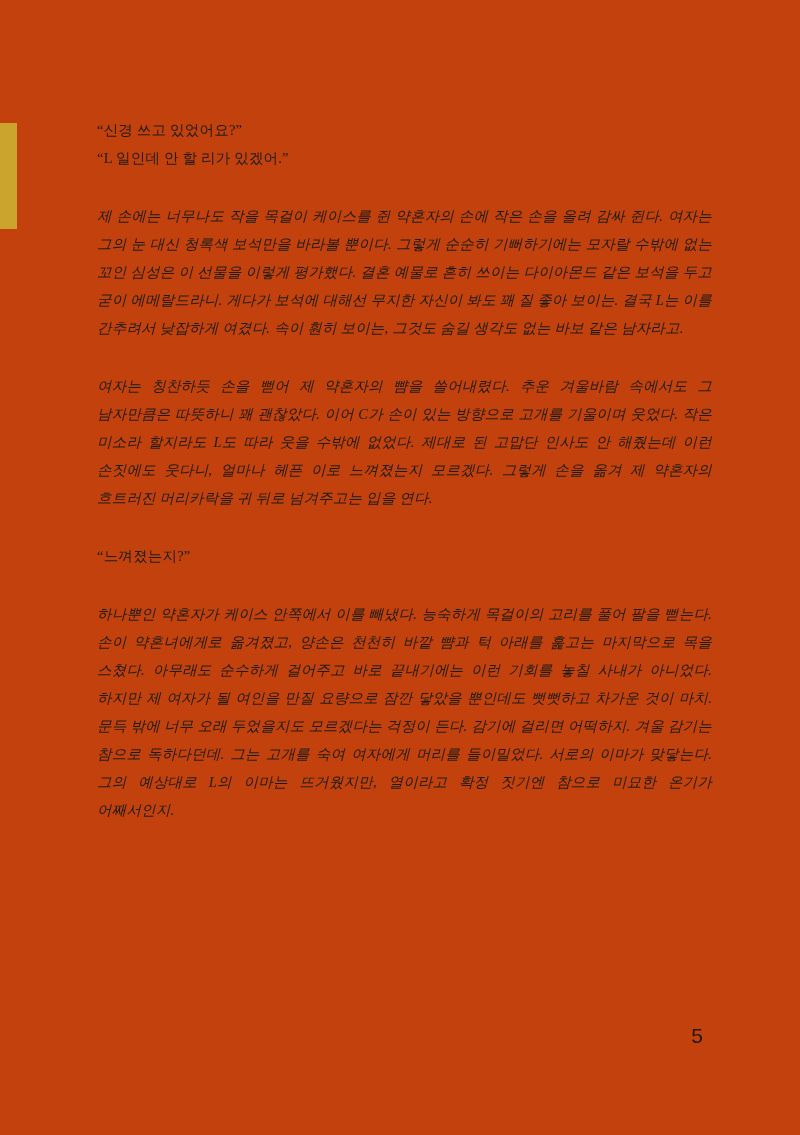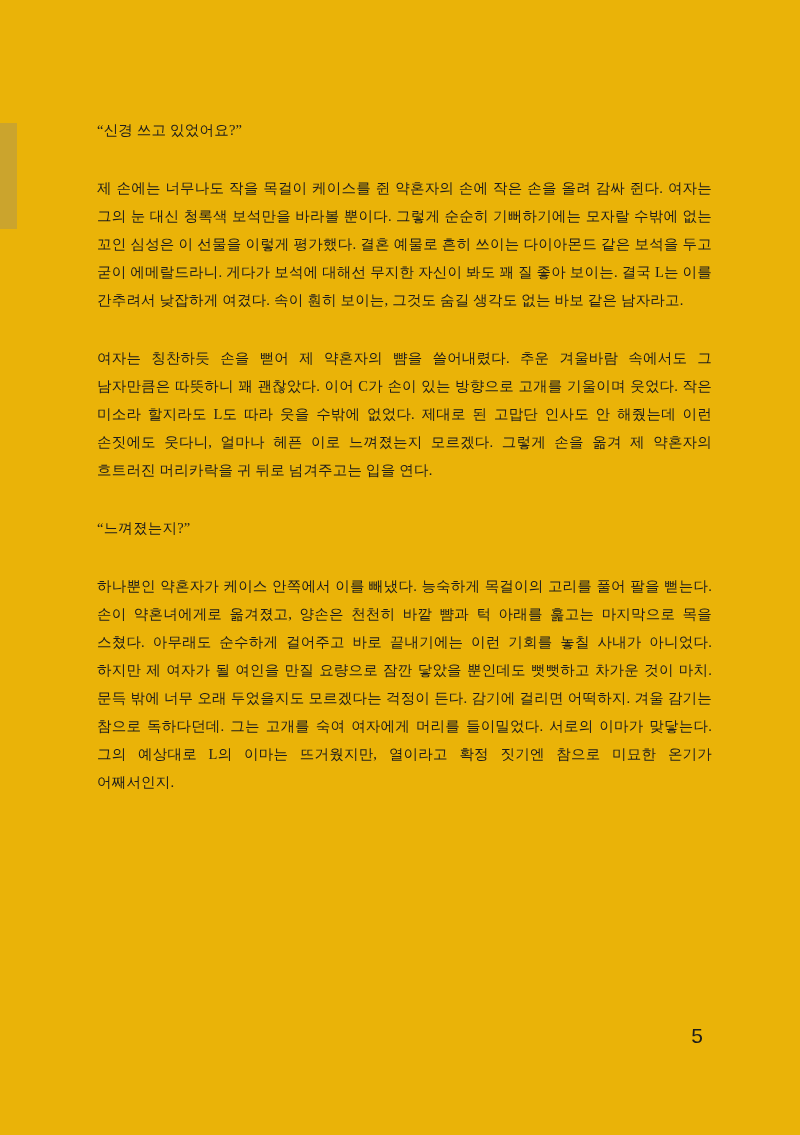--- a/index.html
+++ b/index.html
@@ -35,44 +35,46 @@
   .block {
     margin: 0 0 30px 0;
   }
   .block:last-child {
     margin-bottom: 12px;
   }
   .paragraph {
     text-align: justify;
     text-justify: inter-word;
     word-break: keep-all;
+    font-style: italic;
   }
   .dialogue-line {
     text-align: left;
     white-space: normal;
   }
   .page-number {
     position: absolute;
     left: 662px;
     top: 1024px;
     width: 70px;
     text-align: center;
     font-family: "Liberation Sans", "DejaVu Sans", sans-serif;
     font-size: 21px;
     color: #1c1c1c;
   }
 </style>
 </head>
 <body>
 
-<div class="page" style="background: #eab308; color: rgb(28, 28, 28);">
+<div class="page" style="background: #c2410c; color: rgb(28, 28, 28);">
   <div class="accent-bar" style="background: rgb(203, 164, 45);"></div>
   <div class="content">
       <div class="block">
         <div class="dialogue-line">“신경 쓰고 있었어요?”</div>
+        <div class="dialogue-line">“L 일인데 안 할 리가 있겠어.”</div>
       </div>
       <div class="block">
         <div class="paragraph">제 손에는 너무나도 작을 목걸이 케이스를 쥔 약혼자의 손에 작은 손을 올려 감싸 쥔다. 여자는 그의 눈 대신 청록색 보석만을 바라볼 뿐이다. 그렇게 순순히 기뻐하기에는 모자랄 수밖에 없는 꼬인 심성은 이 선물을 이렇게 평가했다. 결혼 예물로 흔히 쓰이는 다이아몬드 같은 보석을 두고 굳이 에메랄드라니. 게다가 보석에 대해선 무지한 자신이 봐도 꽤 질 좋아 보이는. 결국 L는 이를 간추려서 낮잡하게 여겼다. 속이 훤히 보이는, 그것도 숨길 생각도 없는 바보 같은 남자라고.</div>
       </div>
       <div class="block">
         <div class="paragraph">여자는 칭찬하듯 손을 뻗어 제 약혼자의 뺨을 쓸어내렸다. 추운 겨울바람 속에서도 그 남자만큼은 따뜻하니 꽤 괜찮았다. 이어 C가 손이 있는 방향으로 고개를 기울이며 웃었다. 작은 미소라 할지라도 L도 따라 웃을 수밖에 없었다. 제대로 된 고맙단 인사도 안 해줬는데 이런 손짓에도 웃다니, 얼마나 헤픈 이로 느껴졌는지 모르겠다. 그렇게 손을 옮겨 제 약혼자의 흐트러진 머리카락을 귀 뒤로 넘겨주고는 입을 연다.</div>
       </div>
       <div class="block">
         <div class="dialogue-line">“느껴졌는지?”</div>
       </div>

